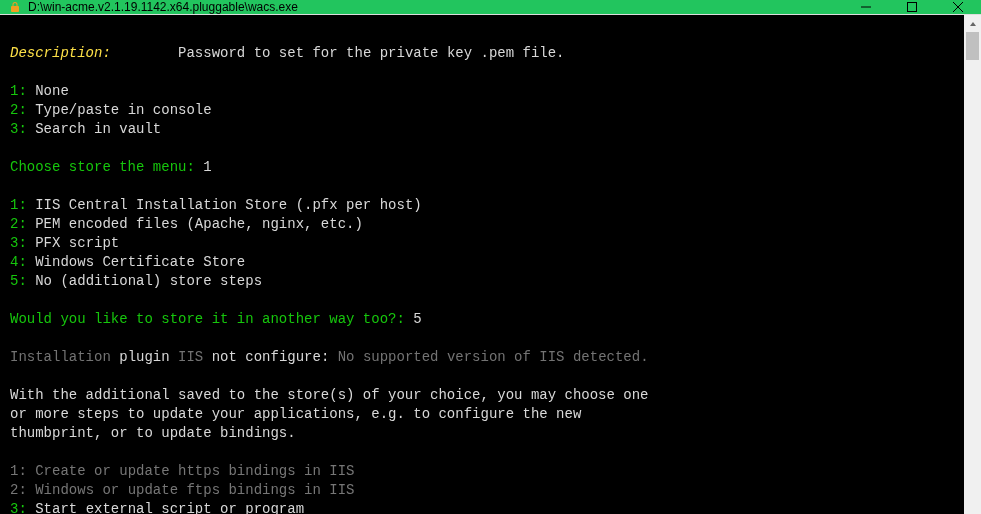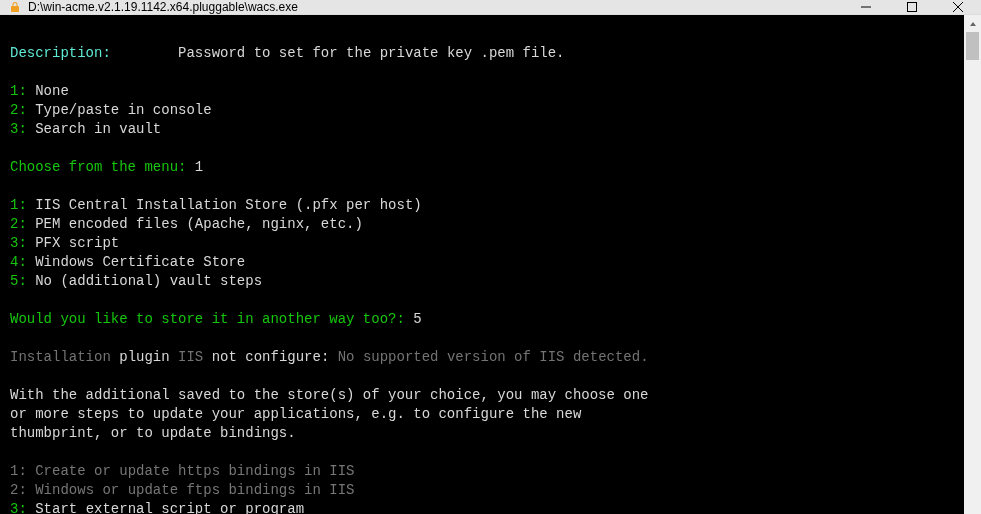--- a/index.html
+++ b/index.html
@@ -8,21 +8,21 @@
       font-size: 12px;
       background: #fff;
       width: 981px;
       height: 514px;
       overflow: hidden;
       display: flex;
       flex-direction: column;
     }
     .titlebar {
       height: 30px;
-      background: #e5e5e5;
+      background: #22c55e;
       border-bottom: 1px solid #ddd;
       display: flex;
       align-items: center;
       padding-left: 8px;
     }
     .lock-icon {
       width: 14px;
       height: 14px;
       margin-right: 6px;
       display: inline-flex;
@@ -85,21 +85,21 @@
       top: 17px;
       left: 2px;
       width: 13px;
       height: 28px;
       background: #c0c0c0;
     }
     .c-white { color: #d8d8d8; }
     .c-green { color: #16c60c; }
     .c-red   { color: #737373; }
     .c-dim   { color: #767676; }
-    .c-label { color: #5eead4; }
+    .c-label { color: #fde047; font-style: italic; }
   </style>
 </head>
 <body>
 
 <div class="titlebar">
   <span class="lock-icon">
     <svg width="12" height="12" viewBox="0 0 12 12">
       <path d="M3.5 5V3.5a2.5 2.5 0 0 1 5 0V5h.5a1 1 0 0 1 1 1v4a1 1 0 0 1-1 1H3a1 1 0 0 1-1-1V6a1 1 0 0 1 1-1h.5zm1 0h3V3.5a1.5 1.5 0 0 0-3 0V5z" fill="#f0a020"></path>
     </svg>
   </span>
@@ -124,27 +124,27 @@
 </div>
 
 <div class="terminal-wrap">
   <div class="terminal">
 <span class="c-label">Description:</span>        <span class="c-white">Password to set for the private key .pem file.</span>
 
 <span class="c-green">1:</span> <span class="c-white">None</span>
 <span class="c-green">2:</span> <span class="c-white">Type/paste in console</span>
 <span class="c-green">3:</span> <span class="c-white">Search in vault</span>
 
-<span class="c-green">Choose from the menu:</span> <span class="c-white">1</span>
+<span class="c-green">Choose store the menu:</span> <span class="c-white">1</span>
 
 <span class="c-green">1:</span> <span class="c-white">IIS Central Installation Store (.pfx per host)</span>
 <span class="c-green">2:</span> <span class="c-white">PEM encoded files (Apache, nginx, etc.)</span>
 <span class="c-green">3:</span> <span class="c-white">PFX script</span>
 <span class="c-green">4:</span> <span class="c-white">Windows Certificate Store</span>
-<span class="c-green">5:</span> <span class="c-white">No (additional) vault steps</span>
+<span class="c-green">5:</span> <span class="c-white">No (additional) store steps</span>
 
 <span class="c-green">Would you like to store it in another way too?:</span> <span class="c-white">5</span>
 
 <span class="c-red">Installation</span><span class="c-white"> plugin </span><span class="c-red">IIS</span><span class="c-white"> not configure: </span><span class="c-red">No supported version of IIS detected.</span>
 
 <span class="c-white">With the additional saved to the store(s) of your choice, you may choose one</span>
 <span class="c-white">or more steps to update your applications, e.g. to configure the new</span>
 <span class="c-white">thumbprint, or to update bindings.</span>
 
 <span class="c-dim">1:</span> <span class="c-dim">Create or update https bindings in IIS</span>

